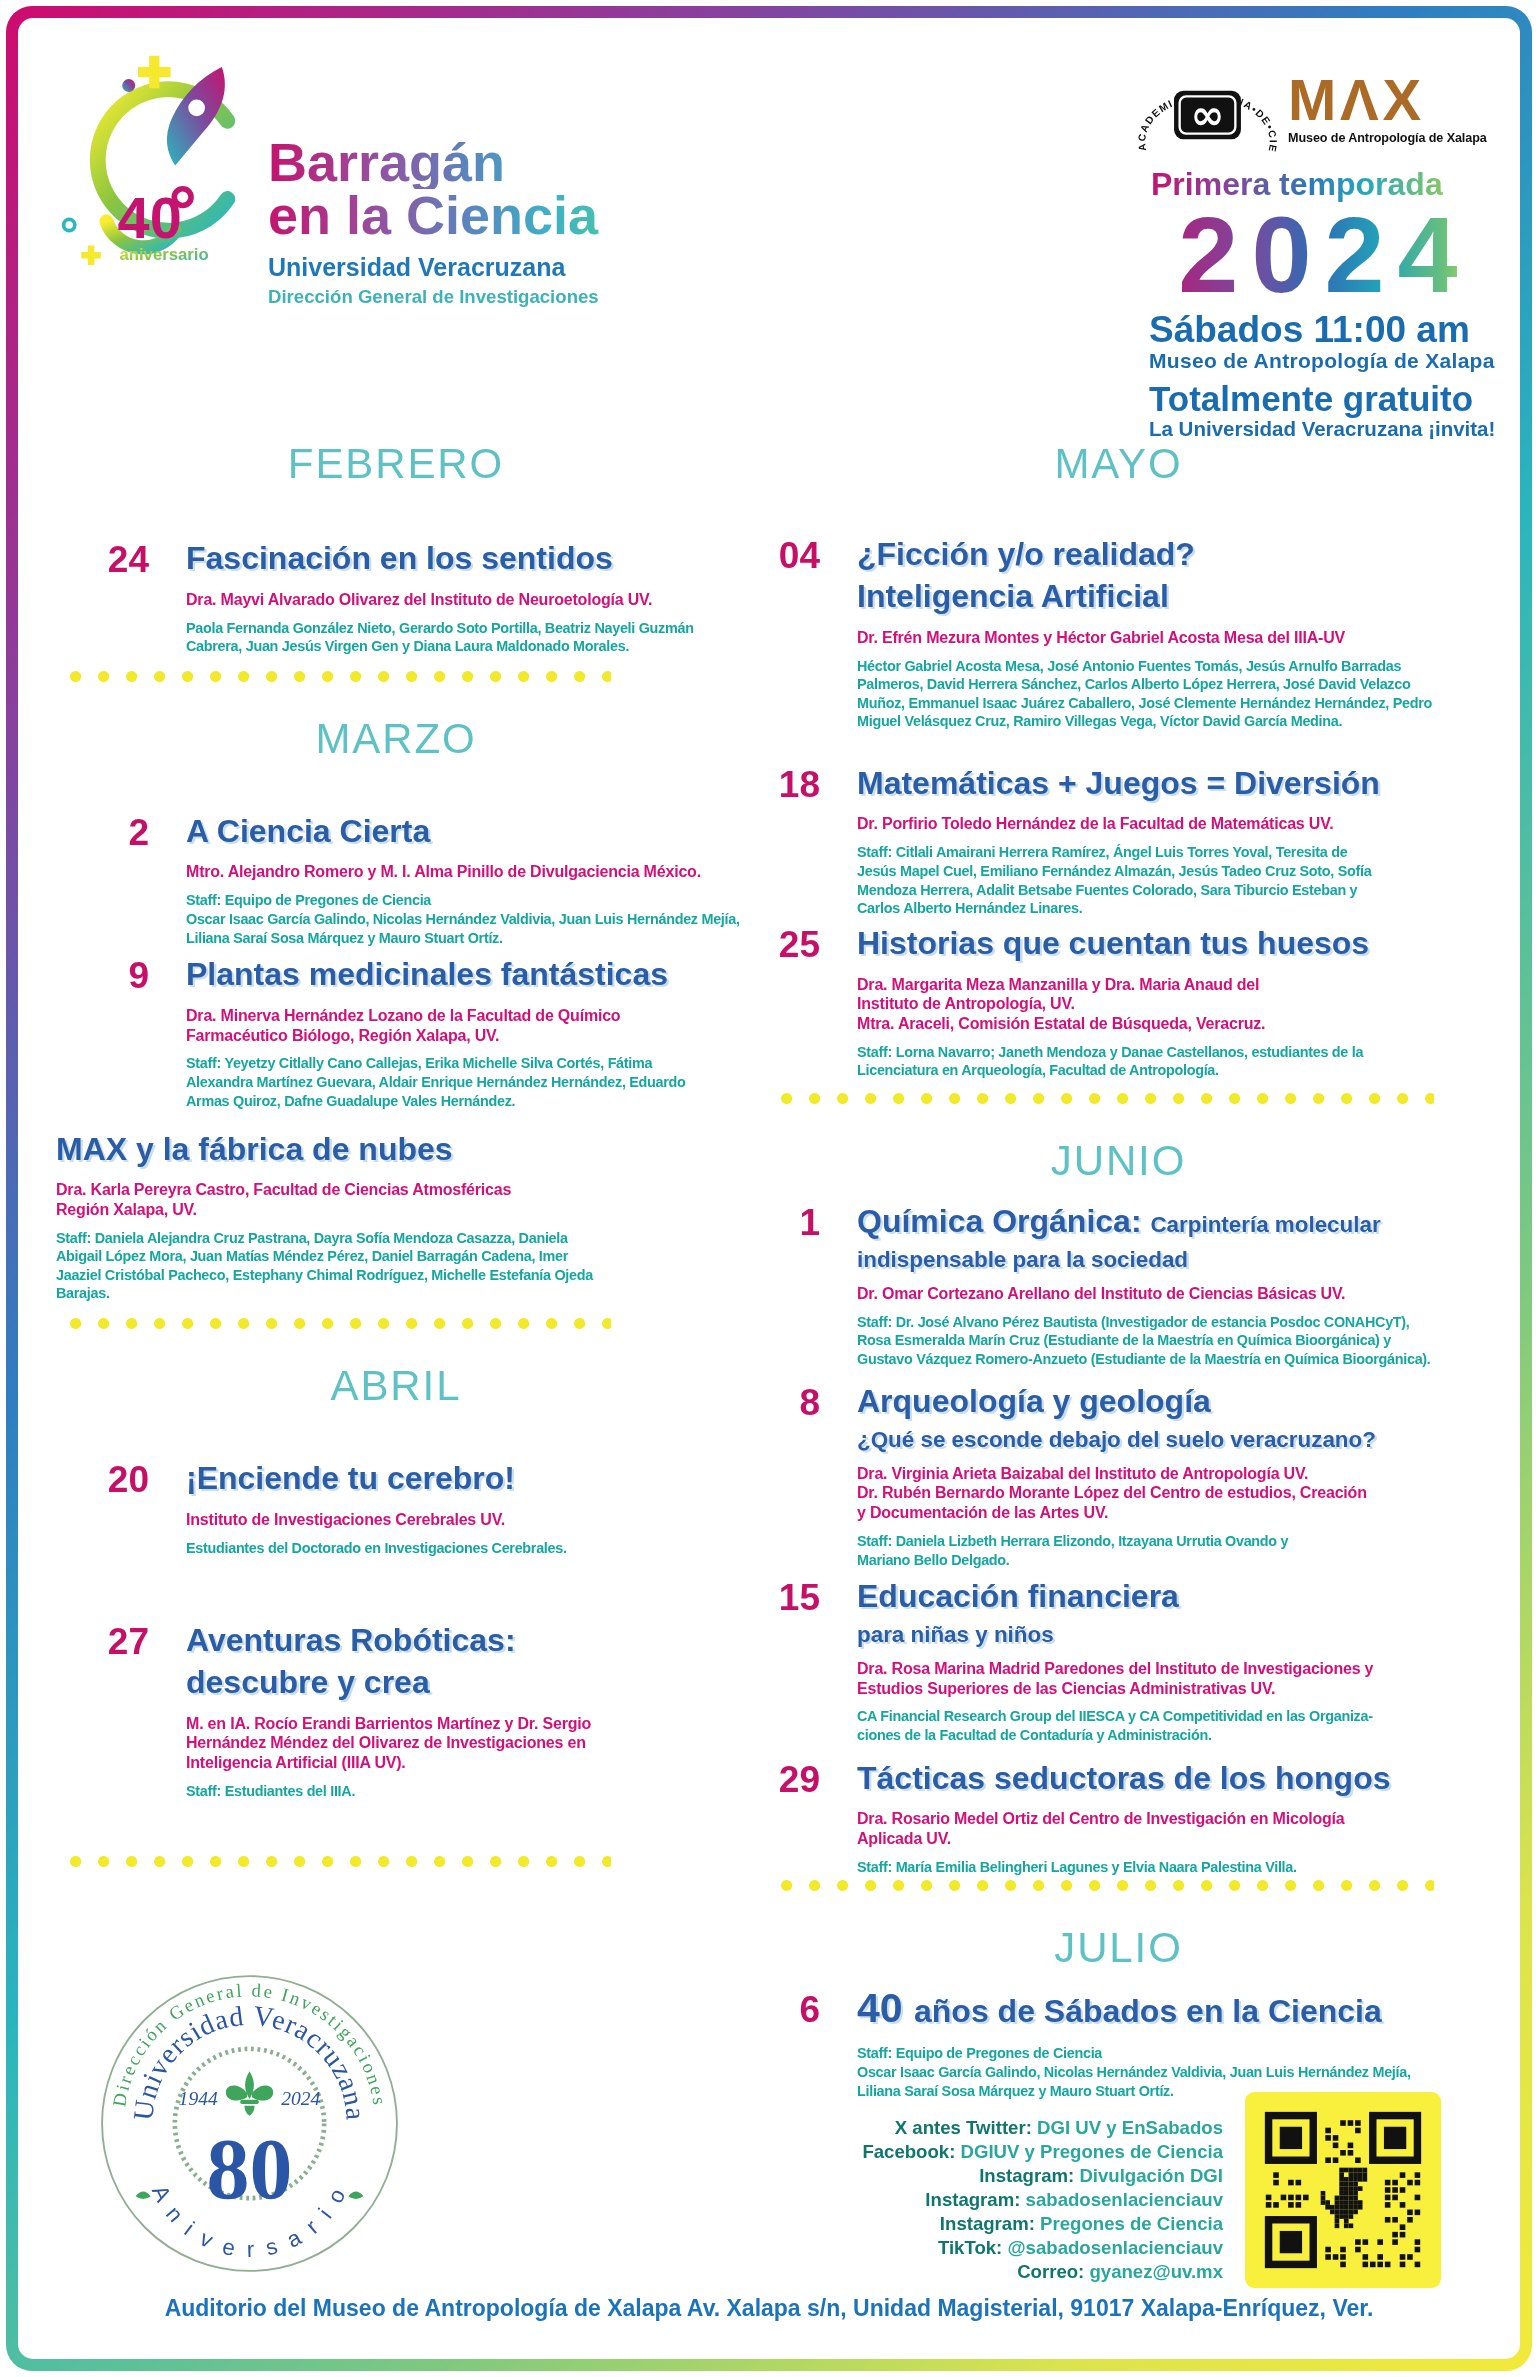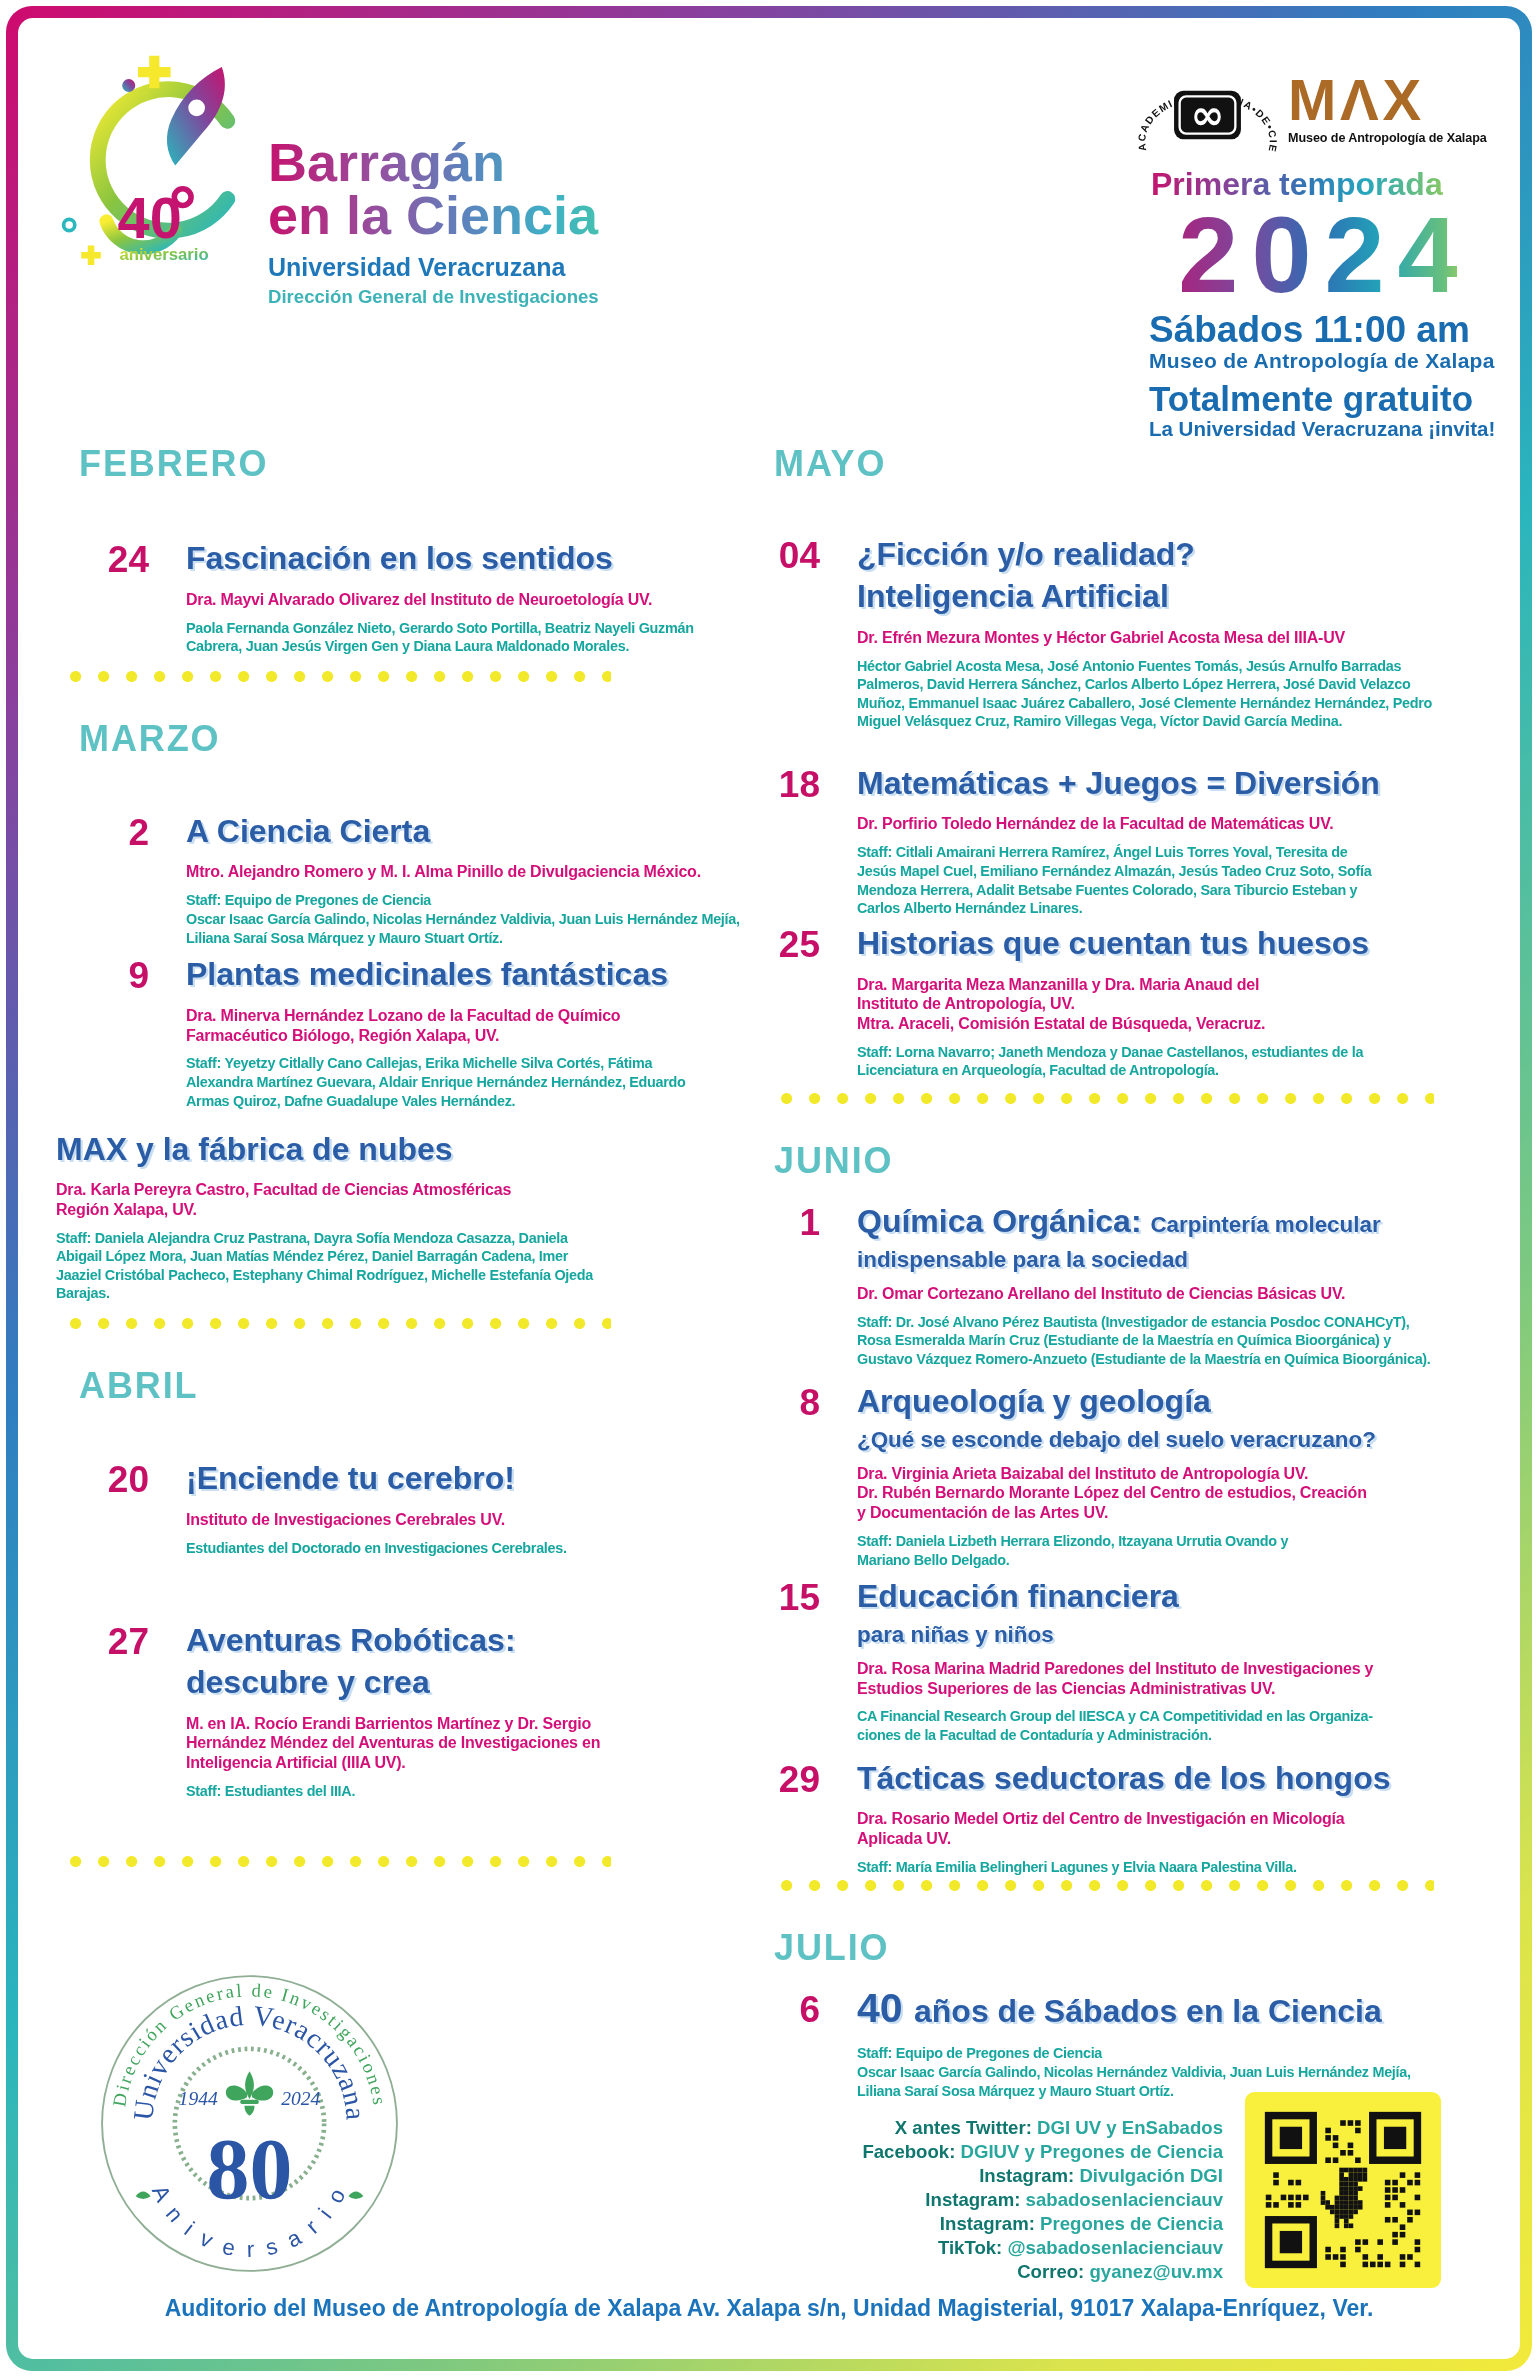--- a/index.html
+++ b/index.html
@@ -38,21 +38,21 @@
   .sched-time{font-size:37px;font-weight:bold;line-height:39px;white-space:nowrap;}
   .sched-venue{font-size:21px;font-weight:bold;line-height:23px;white-space:nowrap;letter-spacing:0.3px;}
   .sched-free{margin-top:7.5px;font-size:35px;font-weight:bold;line-height:37px;white-space:nowrap;}
   .sched-invite{font-size:20.5px;font-weight:bold;line-height:23px;white-space:nowrap;}
 
   
   #columns{position:absolute;left:0;top:424px;width:1538px;}
   .col{position:absolute;top:0;}
   .col-left{left:56px;width:657px;}
   .col-right{left:727px;width:736px;}
-  .month{font-size:36px;line-height:58px;font-weight:bold;color:#5ec1c4;letter-spacing:1.9px;margin-top:28px;}
+  .month{font-size:42px;line-height:58px;font-weight:normal;color:#5ec1c4;letter-spacing:1.9px;margin-top:28px;text-align:center;}
   .col-left .month{margin-left:23px;}
   .col-right .month{margin-left:47px;}
   .col .month:first-child{margin-top:11.2px;}
   .col-left [data-div]{margin-left:14px;}
   .col-right [data-div]{margin-left:54px;}
 
   .event{display:grid;grid-template-columns:93px 1fr;column-gap:37px;margin-top:43px;}
   [data-ev="24"]{margin-top:47px;}
   [data-ev="2"]{margin-top:45px;}
   .col-left [data-ev="9"]{margin-top:9.3px;}
@@ -258,21 +258,21 @@
         </div>
         <div class="event" data-ev="27">
           <div class="date">27</div>
           <div class="body">
             <div class="title">
               <div class="title-line"><span class="t-lg">Aventuras Robóticas:</span></div>
               <div class="title-line"><span class="t-lg">descubre y crea</span></div>
             </div>
             <div class="speakers">
               <div class="speaker-line">M. en IA. Rocío Erandi Barrientos Martínez y Dr. Sergio</div>
-              <div class="speaker-line">Hernández Méndez del Aventuras de Investigaciones en</div>
+              <div class="speaker-line">Hernández Méndez del Olivarez de Investigaciones en</div>
               <div class="speaker-line">Inteligencia Artificial (IIIA UV).</div>
             </div>
             <div class="staff">
               <div class="staff-line">Staff: Estudiantes del IIIA.</div>
             </div>
           </div>
         </div>
         <div class="dots" data-div="ABRIL"></div>
       </div>
       <div class="col col-right">

